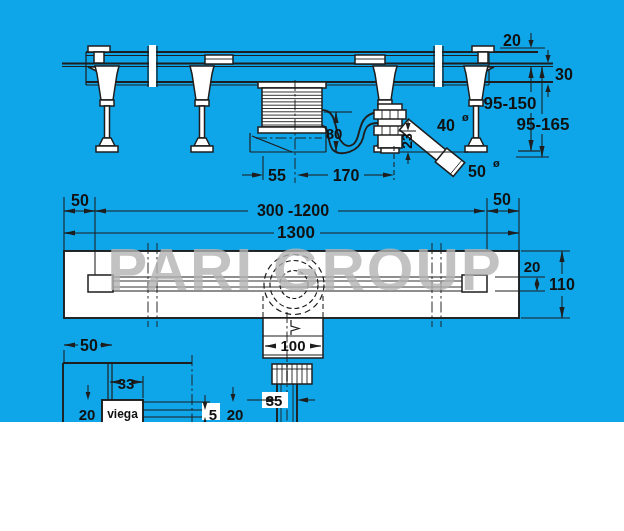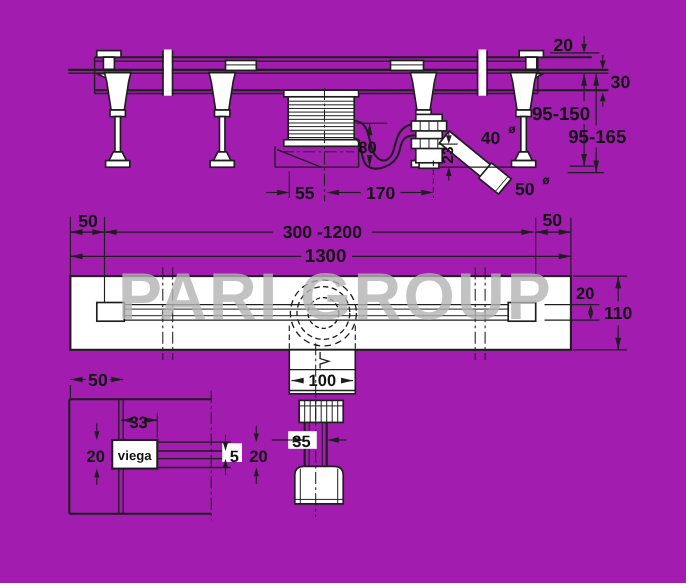--- a/index.html
+++ b/index.html
@@ -1,16 +1,16 @@
 <!DOCTYPE html>
 <html><head>
 <meta charset="utf-8">
 <style>
   html,body{margin:0;padding:0;background:#ffffff;}
-  .stage{position:relative;width:624px;height:530px;background:#a21caf;overflow:hidden;}
+  .stage{position:relative;width:624px;height:422px;background:#0ea5e9;overflow:hidden;}
   svg{display:block;}
   .ln{stroke:#1e1e1e;stroke-width:1.2;fill:none;}
   .ln2{stroke:#1e1e1e;stroke-width:1.9;fill:none;}
   .thin{stroke:#1e1e1e;stroke-width:0.9;fill:none;}
   .shape{stroke:#1e1e1e;stroke-width:1.5;fill:#ffffff;}
   .shape2{stroke:#1e1e1e;stroke-width:1.9;fill:#ffffff;}
   .dim{stroke:#1e1e1e;stroke-width:1.05;fill:none;}
   .dash{stroke:#1e1e1e;stroke-width:1.05;fill:none;stroke-dasharray:5 3;}
   .cl{stroke:#1e1e1e;stroke-width:0.95;fill:none;stroke-dasharray:11 3 2.5 3;}
   .arr{fill:#1e1e1e;stroke:none;}

